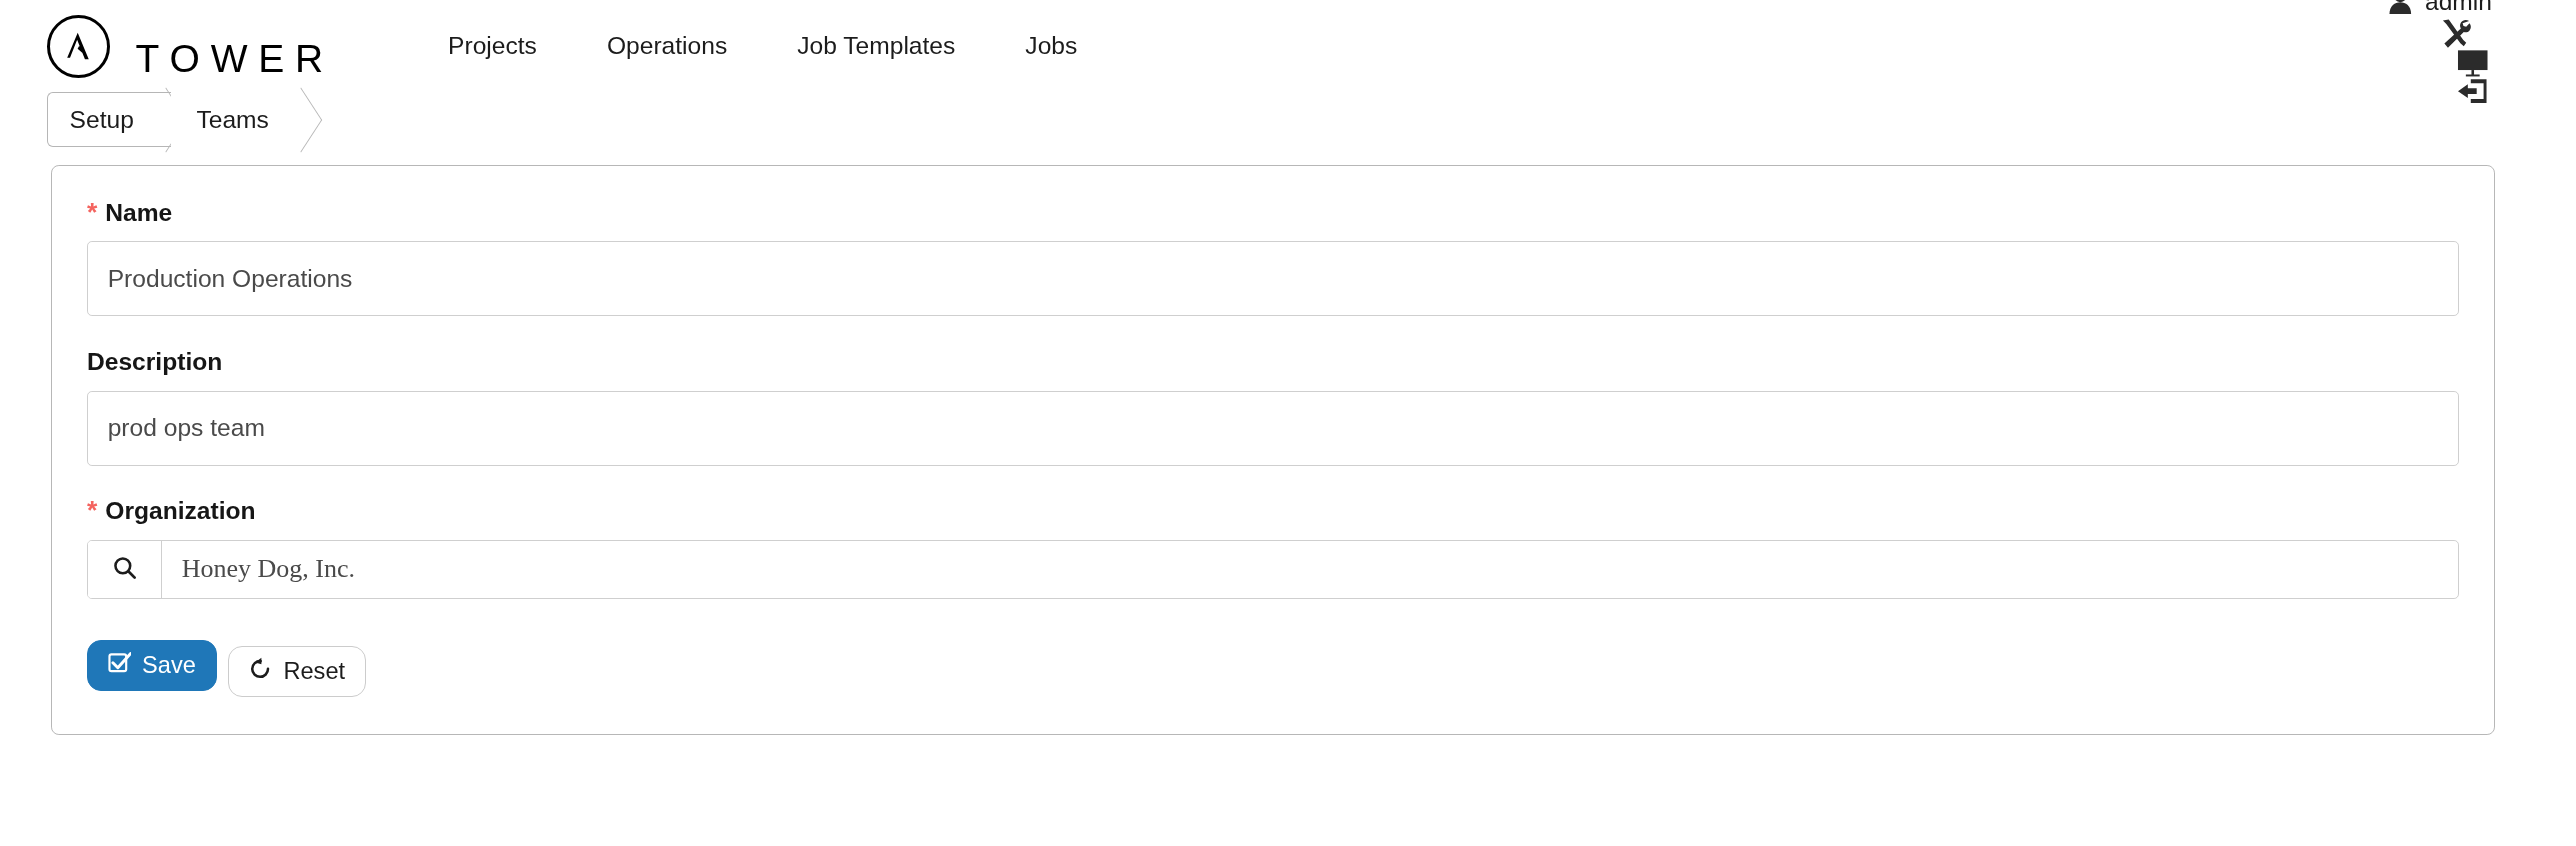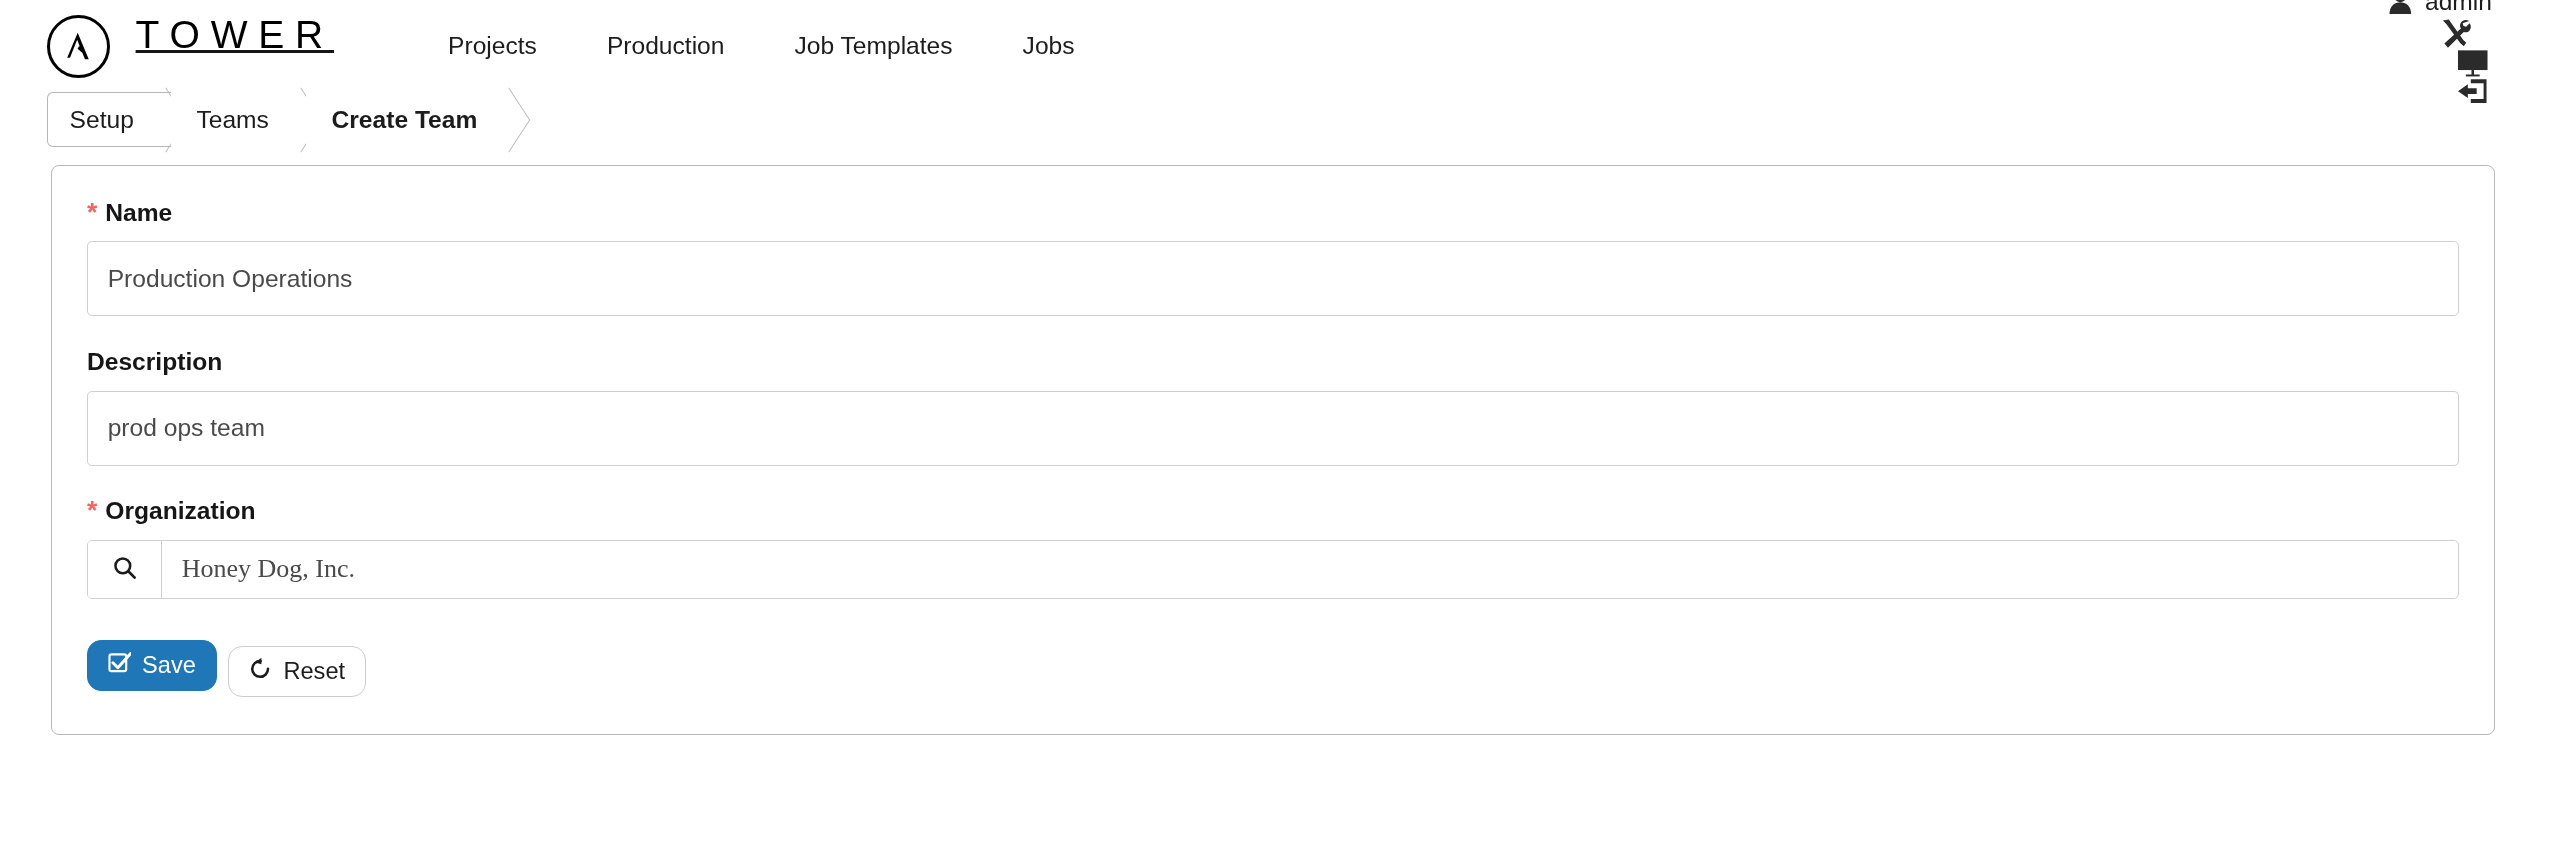--- a/index.html
+++ b/index.html
@@ -19,23 +19,22 @@
   .topbar {
     position: relative;
     height: 92px;
     display: flex;
     align-items: center;
     background: #ffffff;
   }
 
   .brand {
     display: flex;
-    align-items: flex-start;
+    align-items: flex-end;
     margin-left: 47px;
-    text-decoration: underline;
   }
   .brand-mark {
     width: 63px;
     height: 63px;
     border: 3px solid #000000;
     border-radius: 50%;
     display: flex;
     align-items: center;
     justify-content: center;
     box-sizing: border-box;
@@ -265,21 +264,21 @@
     <span class="brand-mark">
       <svg width="39" height="39" viewBox="0 0 40 40" aria-hidden="true">
         <path d="M19.2 6 L30.5 33 L26.6 33 L18.6 13.2 L11.3 31.6 L8.4 31.6 Z M20.6 19.5 L27.6 25.6 L25.6 28 L19.1 22.2 Z" fill="#000000"></path>
       </svg>
     </span>
     <span class="brand-word">TOWER</span>
   </div>
 
   <nav class="mainnav">
     <a href="#">Projects</a>
-    <a href="#">Production</a>
+    <a href="#">Operations</a>
     <a href="#">Job Templates</a>
     <a href="#">Jobs</a>
   </nav>
 
   <div class="usernav">
     <div class="user-chip">
       <span>
         <svg width="24.6" height="26.6" viewBox="0 0 25 27" aria-hidden="true">
           <circle cx="12.5" cy="8" r="7" fill="#2b2b2b"></circle>
           <path d="M1.5 27 C1.5 18.5 7 15 12.5 15 C18 15 23.5 18.5 23.5 27 Z" fill="#2b2b2b"></path>
@@ -311,21 +310,20 @@
         <path d="M1 14 L11 7 L11 11 L20 11 L20 17 L11 17 L11 21 Z" fill="#2b2b2b"></path>
       </svg>
     </span>
   </div>
 </div>
 
 <div class="crumbwrap">
   <div class="crumbs">
     <a href="#" class="crumb">Setup</a>
     <a href="#" class="crumb">Teams</a>
-    <span class="crumb active">Create Team</span>
     <span class="crumb-cap"></span>
   </div>
 </div>
 
 <div class="card">
 
   <div class="field">
     <div class="field-label">
       <span class="req-star">*</span>
       <span>Name</span>

